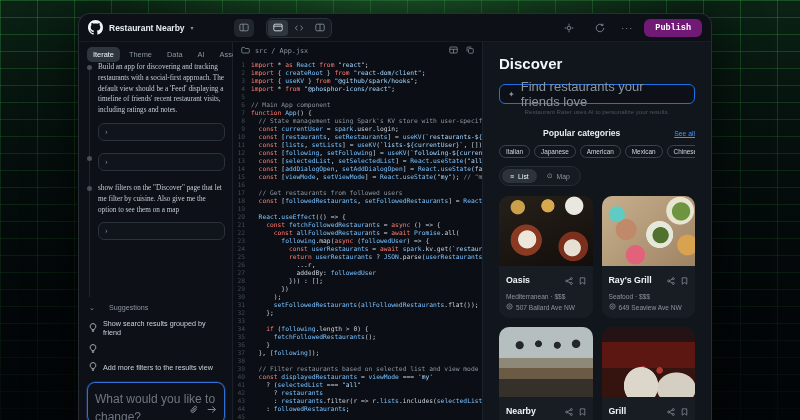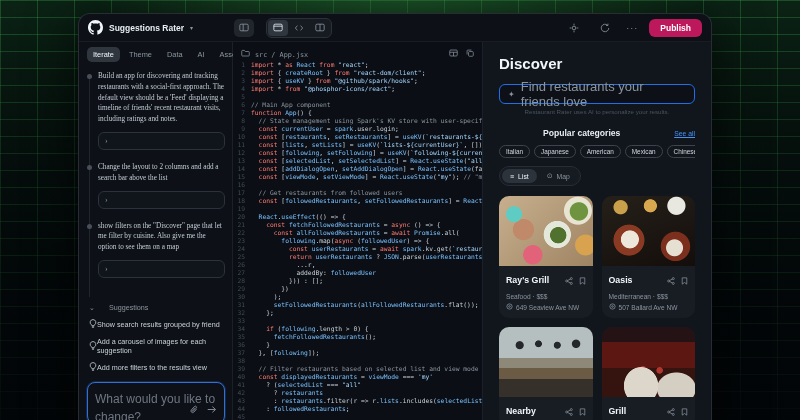--- a/index.html
+++ b/index.html
@@ -32,54 +32,54 @@
   .tb-center { display:flex; align-items:center; gap:12px; }
   .icon-btn { width:20px; height:18px; background:#21262d; border:none; border-radius:5px;
     display:grid; place-items:center; color:#8b949e; cursor:pointer; }
   .seg-group { display:flex; background:#161b22; border:1px solid #2a313a; border-radius:6px; padding:1px; gap:1px; }
   .seg { width:20px; height:16px; display:grid; place-items:center; border:none; background:transparent;
     color:#8b949e; border-radius:4px; cursor:pointer; }
   .seg.active { background:#30363d; color:#e6edf3; }
   .seg svg, .icon-btn svg { display:block; }
   .tb-right { margin-left:auto; display:flex; align-items:center; gap:11px; color:#8b949e; }
   .tb-right .ellipsis { font-size:9px; letter-spacing:1px; color:#8b949e; }
-  .publish-btn { background:#be185d; color:#fff; border:none; border-radius:6px;
-    font-size:8.5px; font-weight:700; padding:4px 11px; cursor:pointer; font-family:Liberation Sans, sans-serif; }
+  .publish-btn { background:#701a75; color:#fff; border:none; border-radius:6px;
+    font-size:8.5px; font-weight:700; padding:4px 11px; cursor:pointer; font-family:Liberation Mono, monospace; }
 
   
   .content { flex:1; display:flex; min-height:0; }
 
   
   .sidebar { width:154px; flex:0 0 154px; border-right:1px solid #1b2129; display:flex;
     flex-direction:column; padding:5px 7px 8px 8px; }
-  .tabs { display:flex; align-items:center; gap:3px; margin-bottom:9px; }
+  .tabs { display:flex; align-items:center; gap:3px; }
   .tab { font-size:7.4px; color:#8b949e; padding:3px 6px; border-radius:5px; cursor:pointer; white-space:nowrap; }
   .tab.tab-active { background:#30363d; color:#f0f6fc; }
   .messages { flex:1; position:relative; padding-left:11px; overflow:hidden;font-family:Liberation Serif, serif; }
   .messages::before { content:""; position:absolute; left:2px; top:6px; bottom:4px; width:1px; background:#21262d; }
   .msg { position:relative; margin-bottom:12px; }
   .dot { position:absolute; left:-11px; top:3px; width:5px; height:5px; border-radius:50%; background:#484f58; z-index:1; }
   .msg-text { font-size:7.2px; line-height:1.5; color:#c3ccd5; }
   .changes { margin-top:7px; border:1px solid #2b323c; background:#10151b; border-radius:6px;
     padding:4px 6px; display:flex; align-items:center; gap:5px; color:#98a1ab; font-size:7px; cursor:pointer; }
   .changes .chev-r { font-size:8px; line-height:1; color:#8b949e; }
   .suggestions { padding-left:2px; }
   .sug-header { display:flex; align-items:center; gap:14px; color:#8b949e; font-size:7.2px; margin:2px 0 7px; cursor:pointer; }
   .sug-header .chev-d { font-size:7px; }
-  .sug-item { display:flex; align-items:center; font-size:7.2px; color:#c9d1d9; margin-bottom:7px; cursor:pointer; }
+  .sug-item { display:flex; align-items:center; gap:6px; font-size:7.2px; color:#c9d1d9; margin-bottom:7px; cursor:pointer; }
   .sug-item svg { flex:0 0 auto; }
   .chat-input { margin-top:2px; height:42px; border:1px solid #2f6fd6; border-radius:8px;
     background:#0d1117; box-shadow:0 0 0 1px rgba(47,111,214,.25); position:relative; padding:6px 7px; cursor:text; }
   .chat-ph { font-size:12px; color:#6e7681; }
   .input-icons { position:absolute; right:7px; bottom:5px; display:flex; gap:9px; align-items:center; color:#8b949e; }
 
   
   .editor { width:250px; flex:0 0 250px; background:#0b0f15; border-right:1px solid #1b2129;
     display:flex; flex-direction:column; min-width:0; }
-  .ed-header { height:17px; flex:0 0 17px; display:flex; align-items:flex-end; gap:5px; padding:0 8px;
+  .ed-header { height:17px; flex:0 0 17px; display:flex; align-items:center; gap:5px; padding:0 8px;
     color:#8b949e; font-size:6.8px; font-family:"DejaVu Sans Mono", monospace; }
   .ed-icons { margin-left:auto; display:flex; gap:8px; color:#8b949e; }
   .code { flex:1; overflow:hidden; padding-top:2px; font-family:"DejaVu Sans Mono", monospace;
     font-size:6.3px; line-height:8px; }
   .cl { display:flex; white-space:pre; }
   .ln { flex:0 0 18px; text-align:right; padding-right:6px; color:#424a53; }
   .lc { color:#c9d1d9; overflow:hidden; }
   .tk-k { color:#ff7b72; } .tk-s { color:#a5d6ff; } .tk-c { color:#8b949e; } .tk-i { color:#79c0ff; }
 
   
@@ -150,21 +150,21 @@
 
 <div class="window">
 
   <div class="topbar">
     <div class="tb-left">
       <span class="gh-logo">
         <svg viewBox="0 0 16 16" fill="#f0f6fc">
             <path d="M8 0C3.58 0 0 3.58 0 8c0 3.54 2.29 6.53 5.47 7.59.4.07.55-.17.55-.38 0-.19-.01-.82-.01-1.49-2.01.37-2.53-.49-2.69-.94-.09-.23-.48-.94-.82-1.13-.28-.15-.68-.52-.01-.53.63-.01 1.08.58 1.23.82.72 1.21 1.87.87 2.33.66.07-.52.28-.87.51-1.07-1.78-.2-3.64-.89-3.64-3.95 0-.87.31-1.59.82-2.15-.08-.2-.36-1.02.08-2.12 0 0 .67-.21 2.2.82.64-.18 1.32-.27 2-.27s1.36.09 2 .27c1.53-1.04 2.2-.82 2.2-.82.44 1.1.16 1.92.08 2.12.51.56.82 1.27.82 2.15 0 3.07-1.87 3.75-3.65 3.95.29.25.54.73.54 1.48 0 1.07-.01 1.93-.01 2.2 0 .21.15.46.55.38A8.01 8.01 0 0 0 16 8c0-4.42-3.58-8-8-8z"></path>
           </svg>
       </span>
-      <span class="app-name">Suggestions Rater</span>
+      <span class="app-name">Restaurant Nearby</span>
       <span class="tb-chev">▾</span>
     </div>
 
     <div class="tb-center">
       <button class="icon-btn">
         <span>
           <svg width="10" height="9" viewBox="0 0 12 10" fill="none" stroke="#8b949e">
               <rect x="1" y="1" width="10" height="8" rx="1.5"></rect>
               <line x1="5" y1="1" x2="5" y2="9"></line>
             </svg>
@@ -245,21 +245,20 @@
               <div class="changes">
                 <span class="chev-r">›</span>
                 <span></span>
               </div>
             </div>
           </div>
 
           <div class="msg">
             <span class="dot"></span>
             <div class="msg-body">
-              <div class="msg-text">Change the layout to 2 columns and add a search bar above the list</div>
               <div class="changes">
                 <span class="chev-r">›</span>
                 <span></span>
               </div>
             </div>
           </div>
 
           <div class="msg">
             <span class="dot"></span>
             <div class="msg-body">
@@ -290,21 +289,20 @@
               <span>Show search results grouped by friend</span>
             </div>
 
             <div class="sug-item">
               <span>
                 <svg width="8" height="9" viewBox="0 0 14 16" fill="none" stroke="#c9d1d9" stroke-width="1.4">
                   <path d="M7 1a5 5 0 0 0-2.9 9.1c.5.4.9 1 .9 1.9h4c0-.9.4-1.5.9-1.9A5 5 0 0 0 7 1z"></path>
                   <path d="M5 14h4M5.8 15.6h2.4"></path>
                 </svg>
               </span>
-              <span>Add a carousel of images for each suggestion</span>
             </div>
 
             <div class="sug-item">
               <span>
                 <svg width="8" height="9" viewBox="0 0 14 16" fill="none" stroke="#c9d1d9" stroke-width="1.4">
                   <path d="M7 1a5 5 0 0 0-2.9 9.1c.5.4.9 1 .9 1.9h4c0-.9.4-1.5.9-1.9A5 5 0 0 0 7 1z"></path>
                   <path d="M5 14h4M5.8 15.6h2.4"></path>
                 </svg>
               </span>
               <span>Add more filters to the results view</span>
@@ -438,20 +436,56 @@
 
           <span class="segitem">
             <span class="glyph">⊙</span>
             <span>Map</span>
           </span>
         </div>
 
       <div class="cards">
 
           <div class="card">
+            <div class="card-img" data-img="oasis-food-photo"></div>
+            <div class="card-info">
+              <div class="card-top">
+                <span class="card-name">Oasis</span>
+                <span class="card-icons">
+                  <span>
+                    <svg width="8" height="8" viewBox="0 0 14 14" fill="none" stroke="#8b949e" stroke-width="1.3">
+                      <circle cx="11" cy="2.8" r="1.8"></circle>
+                      <circle cx="3" cy="7" r="1.8"></circle>
+                      <circle cx="11" cy="11.2" r="1.8"></circle>
+                      <path d="M4.6 6.2 9.4 3.6M4.6 7.8l4.8 2.6"></path>
+                    </svg>
+                  </span>
+                  <span>
+                    <svg width="7" height="8" viewBox="0 0 12 14" fill="none" stroke="#8b949e" stroke-width="1.3">
+                      <path d="M2 1.5h8v11L6 9.6 2 12.5z"></path>
+                    </svg>
+                  </span>
+                </span>
+              </div>
+              <div class="card-meta">
+                <span>Mediterranean · $$$</span>
+              </div>
+              <div class="card-meta">
+                <span>
+                  <svg width="7" height="7" viewBox="0 0 12 12" fill="none" stroke="#8b949e" stroke-width="1.3">
+                    <circle cx="6" cy="6" r="4.5"></circle>
+                    <circle cx="6" cy="6" r="1.4"></circle>
+                  </svg>
+                </span>
+                <span>507 Ballard Ave NW</span>
+              </div>
+            </div>
+          </div>
+
+          <div class="card">
             <div class="card-img" data-img="rays-grill-food-photo"></div>
             <div class="card-info">
               <div class="card-top">
                 <span class="card-name">Ray's Grill</span>
                 <span class="card-icons">
                   <span>
                     <svg width="8" height="8" viewBox="0 0 14 14" fill="none" stroke="#8b949e" stroke-width="1.3">
                       <circle cx="11" cy="2.8" r="1.8"></circle>
                       <circle cx="3" cy="7" r="1.8"></circle>
                       <circle cx="11" cy="11.2" r="1.8"></circle>
@@ -474,56 +508,20 @@
                     <circle cx="6" cy="6" r="4.5"></circle>
                     <circle cx="6" cy="6" r="1.4"></circle>
                   </svg>
                 </span>
                 <span>649 Seaview Ave NW</span>
               </div>
             </div>
           </div>
 
           <div class="card">
-            <div class="card-img" data-img="oasis-food-photo"></div>
-            <div class="card-info">
-              <div class="card-top">
-                <span class="card-name">Oasis</span>
-                <span class="card-icons">
-                  <span>
-                    <svg width="8" height="8" viewBox="0 0 14 14" fill="none" stroke="#8b949e" stroke-width="1.3">
-                      <circle cx="11" cy="2.8" r="1.8"></circle>
-                      <circle cx="3" cy="7" r="1.8"></circle>
-                      <circle cx="11" cy="11.2" r="1.8"></circle>
-                      <path d="M4.6 6.2 9.4 3.6M4.6 7.8l4.8 2.6"></path>
-                    </svg>
-                  </span>
-                  <span>
-                    <svg width="7" height="8" viewBox="0 0 12 14" fill="none" stroke="#8b949e" stroke-width="1.3">
-                      <path d="M2 1.5h8v11L6 9.6 2 12.5z"></path>
-                    </svg>
-                  </span>
-                </span>
-              </div>
-              <div class="card-meta">
-                <span>Mediterranean · $$$</span>
-              </div>
-              <div class="card-meta">
-                <span>
-                  <svg width="7" height="7" viewBox="0 0 12 12" fill="none" stroke="#8b949e" stroke-width="1.3">
-                    <circle cx="6" cy="6" r="4.5"></circle>
-                    <circle cx="6" cy="6" r="1.4"></circle>
-                  </svg>
-                </span>
-                <span>507 Ballard Ave NW</span>
-              </div>
-            </div>
-          </div>
-
-          <div class="card">
             <div class="card-img" data-img="asadero-interior-photo"></div>
             <div class="card-info">
               <div class="card-top">
                 <span class="card-name">Nearby</span>
                 <span class="card-icons">
                   <span>
                     <svg width="8" height="8" viewBox="0 0 14 14" fill="none" stroke="#8b949e" stroke-width="1.3">
                       <circle cx="11" cy="2.8" r="1.8"></circle>
                       <circle cx="3" cy="7" r="1.8"></circle>
                       <circle cx="11" cy="11.2" r="1.8"></circle>

